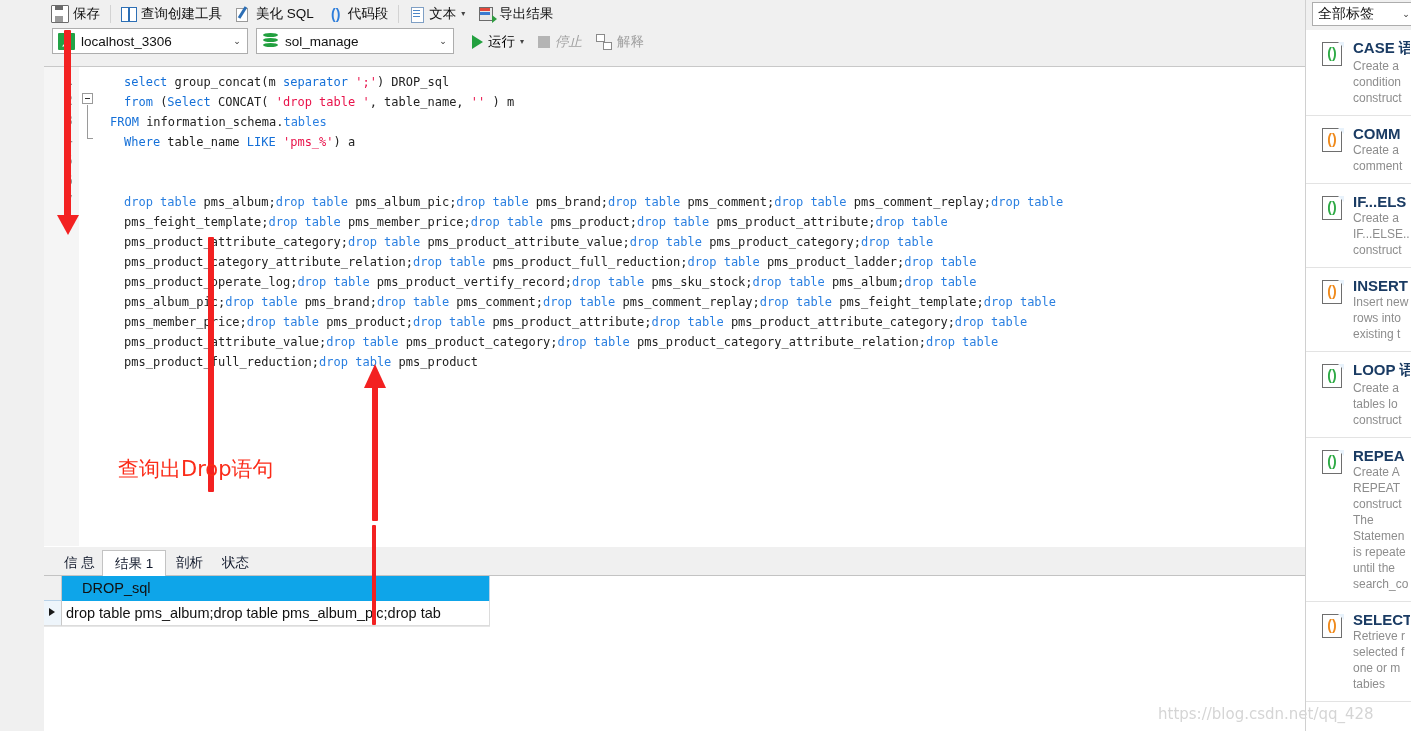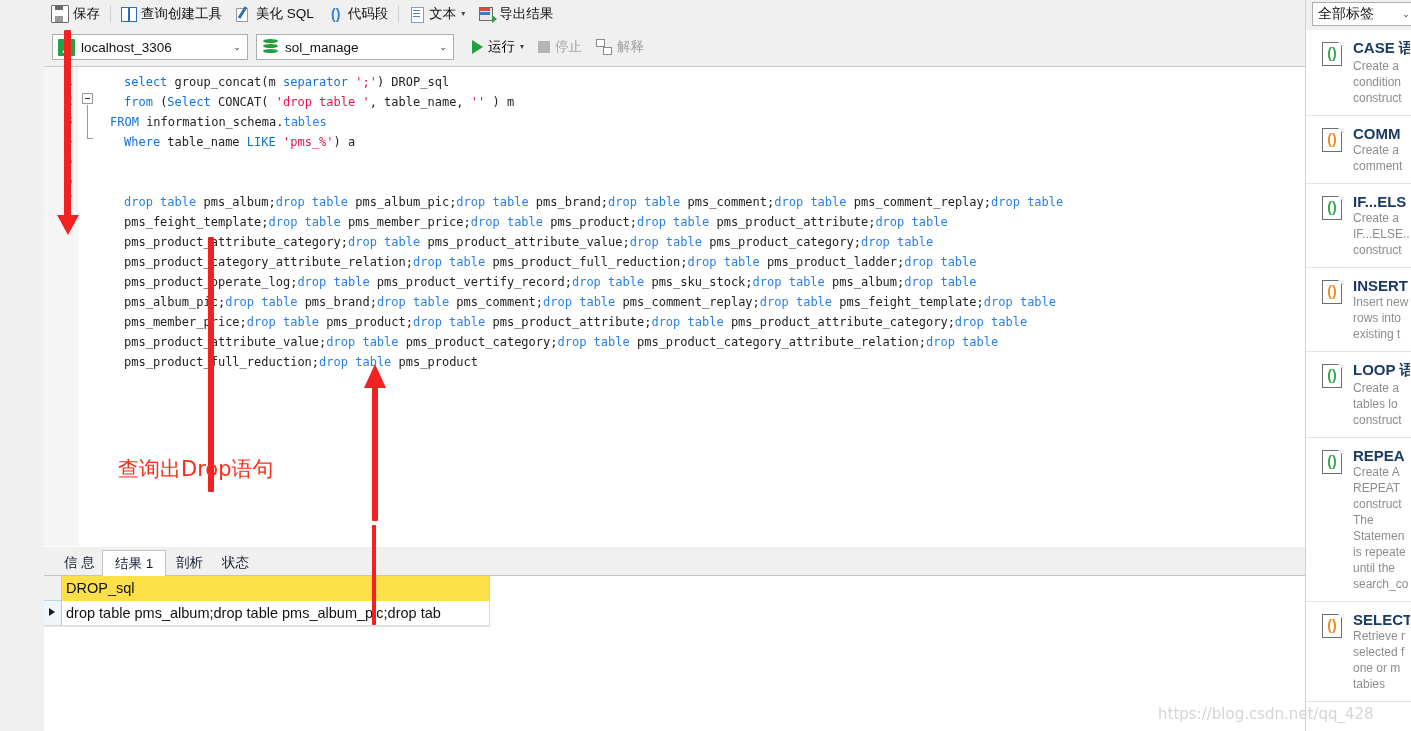--- a/index.html
+++ b/index.html
@@ -36,21 +36,21 @@
   .ico-beautify:before{content:"";position:absolute;left:0px;top:2px;width:10px;height:12px;background:#fff;border:1.3px solid #9a9a9a;}
   .ico-beautify:after{content:"";position:absolute;left:5px;top:0px;width:3px;height:13px;background:#2d6fb5;transform:rotate(32deg);}
   .ico-codeseg{font-size:14px;color:#2d7ddb;line-height:16px;text-align:center;font-weight:600;}
   .ico-text:before{content:"";position:absolute;left:2px;top:1px;width:11px;height:14px;background:#fff;border:1.3px solid #7f9fc4;}
   .ico-text:after{content:"";position:absolute;left:4px;top:4px;width:7px;height:1.4px;background:#4c86c6;box-shadow:0 3px 0 #4c86c6,0 6px 0 #4c86c6;}
   .ico-export:before{content:"";position:absolute;left:0px;top:1px;width:12px;height:12px;background:#e8e8e8;border:1.3px solid #6b6b6b;}
   .ico-export:after{content:"";position:absolute;left:1px;top:2px;width:10px;height:3px;background:#e2473a;box-shadow:0 4px 0 #3a7ad0;}
   .ico-export .arr{position:absolute;right:-2px;bottom:-1px;width:0;height:0;border-left:5px solid #2e9b3f;border-top:4px solid transparent;border-bottom:4px solid transparent;}
 
   
-  #connbar{position:absolute;left:0;top:28px;width:1261px;height:38px;background:#f0f0f0;display:flex;align-items:center;padding-left:8px;box-sizing:border-box;}
+  #connbar{position:absolute;left:0;top:28px;width:1261px;height:38px;background:#f0f0f0;display:flex;align-items:flex-start;padding-left:8px;box-sizing:border-box;}
   .combo{height:26px;background:#fff;border:1px solid #adadad;display:flex;align-items:center;box-sizing:border-box;}
   #combo-conn{width:196px;}
   #combo-db{width:198px;margin-left:8px;}
   .combo .c-ico{width:17px;height:17px;margin-left:5px;flex:none;position:relative;}
   .combo .c-lbl{flex:1;margin-left:6px;font-size:13.5px;color:#111;white-space:nowrap;overflow:hidden;}
   .combo .c-arrow{width:20px;text-align:center;font-size:9px;color:#333;}
   .ico-host{background:#23a347;border-radius:1px;}
   .ico-host:after{content:"";position:absolute;left:4px;top:3px;width:9px;height:11px;background:#fff;clip-path:polygon(100% 0,0 100%,38% 100%,100% 30%);}
   .ico-db{background:transparent;}
   .ico-db i{position:absolute;left:1px;display:block;width:15px;height:4px;border-radius:50%;background:#22a03f;}
@@ -94,22 +94,22 @@
             font-family:"DejaVu Sans","Liberation Sans",sans-serif;}
 
   
   #tabstrip{position:absolute;left:0;top:547px;width:1261px;height:29px;background:#f0f0f0;border-bottom:1px solid #c3c3c3;box-sizing:border-box;}
   .btab{position:absolute;top:4px;height:25px;line-height:24px;padding:0 12px;font-size:13.5px;color:#0f172a;box-sizing:border-box;white-space:nowrap;}
   .btab.active{background:#ffffff;border:1px solid #c3c3c3;border-bottom:1px solid #fff;top:3px;height:27px;line-height:25px;}
 
   
   #grid{position:absolute;left:0;top:576px;width:1261px;height:155px;background:#fff;}
   #grid-corner{position:absolute;left:0;top:0;width:18px;height:25px;background:#f0f0f0;border-right:1px solid #c8c8c8;border-bottom:1px solid #b9d2e8;box-sizing:border-box;}
-  #grid-header{position:absolute;left:18px;top:0;width:428px;height:33px;background:#fde047;border-right:1px solid #b9d2e8;border-bottom:1px solid #b9d2e8;box-sizing:border-box;
-               font-size:14.5px;color:#111;line-height:24px;padding-left:4px;}
+  #grid-header{position:absolute;left:18px;top:0;width:428px;height:33px;background:#0ea5e9;border-right:1px solid #b9d2e8;border-bottom:1px solid #b9d2e8;box-sizing:border-box;
+               font-size:14.5px;color:#111;line-height:24px;padding-left:20px;}
   #grid-rowhead{position:absolute;left:0;top:25px;width:18px;height:25px;background:#eef5fb;border-right:1px solid #c8c8c8;border-bottom:1px solid #dcdcdc;box-sizing:border-box;}
   #grid-rowhead .caret{position:absolute;left:5px;top:7px;width:0;height:0;border-left:6px solid #1a1a1a;border-top:4.5px solid transparent;border-bottom:4.5px solid transparent;}
   #grid-cell{position:absolute;left:18px;top:25px;width:428px;height:25px;background:#fff;border-right:1px solid #dcdcdc;border-bottom:1px solid #dcdcdc;box-sizing:border-box;
              font-size:14.5px;color:#111;line-height:24px;padding-left:4px;white-space:nowrap;overflow:hidden;}
   #grid-bottomline{position:absolute;left:0;top:50px;width:446px;height:1px;background:#e6e6e6;}
 
   
   #rpanel{position:absolute;left:1305px;top:0;width:106px;height:731px;background:#fff;border-left:1px solid #d0d0d0;box-sizing:border-box;overflow:hidden;}
   #rpanel-head{position:absolute;left:0;top:0;width:106px;height:30px;background:#f0f0f0;}
   #tag-combo{position:absolute;left:6px;top:2px;width:104px;height:24px;background:#fff;border:1px solid #adadad;box-sizing:border-box;
@@ -186,21 +186,21 @@
           <i></i>
         </span>
       <span class="c-lbl">sol_manage</span>
       <span class="c-arrow">⌄</span>
     </div>
     <div class="runbtn">
       <span class="tri-run"></span>
       <span class="lbl">运行</span>
       <span class="tb-caret">▾</span>
     </div>
-    <div class="runbtn" style="margin-left:6px;">
+    <div class="runbtn" style="margin-left:6px;font-style:italic;">
       <span class="sq-stop"></span>
       <span class="lbl dim">停止</span>
     </div>
     <div class="runbtn" style="margin-left:6px;">
       <span class="ico-explain"></span>
       <span class="lbl dim">解释</span>
     </div>
   </div>
 
   <div id="editor-wrap">

